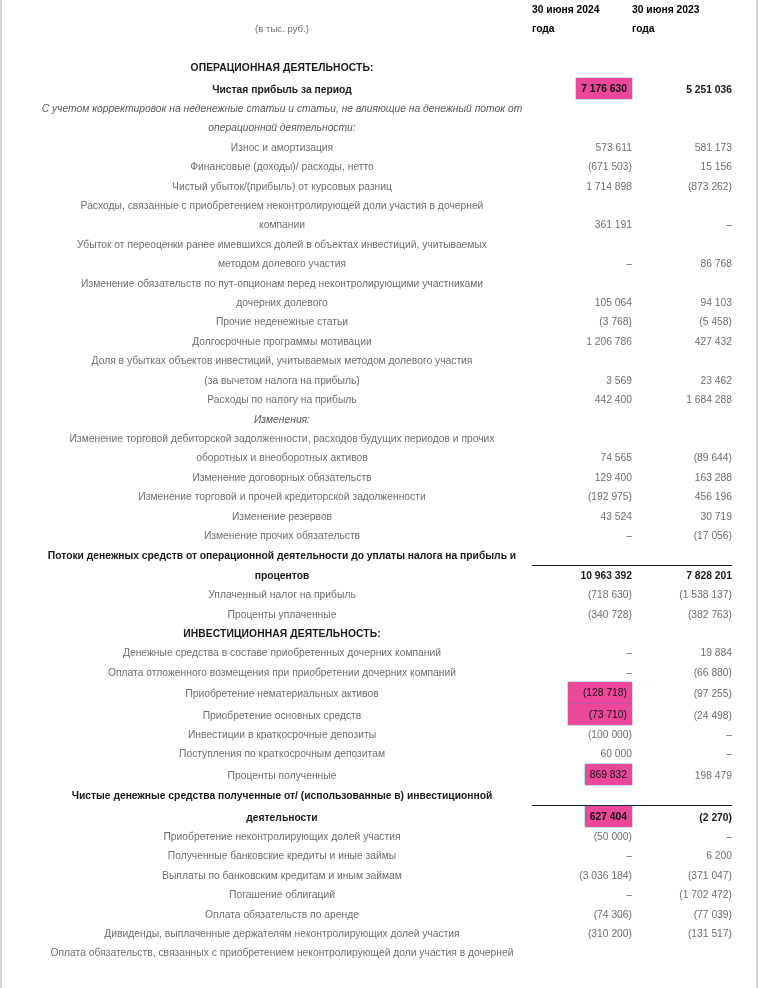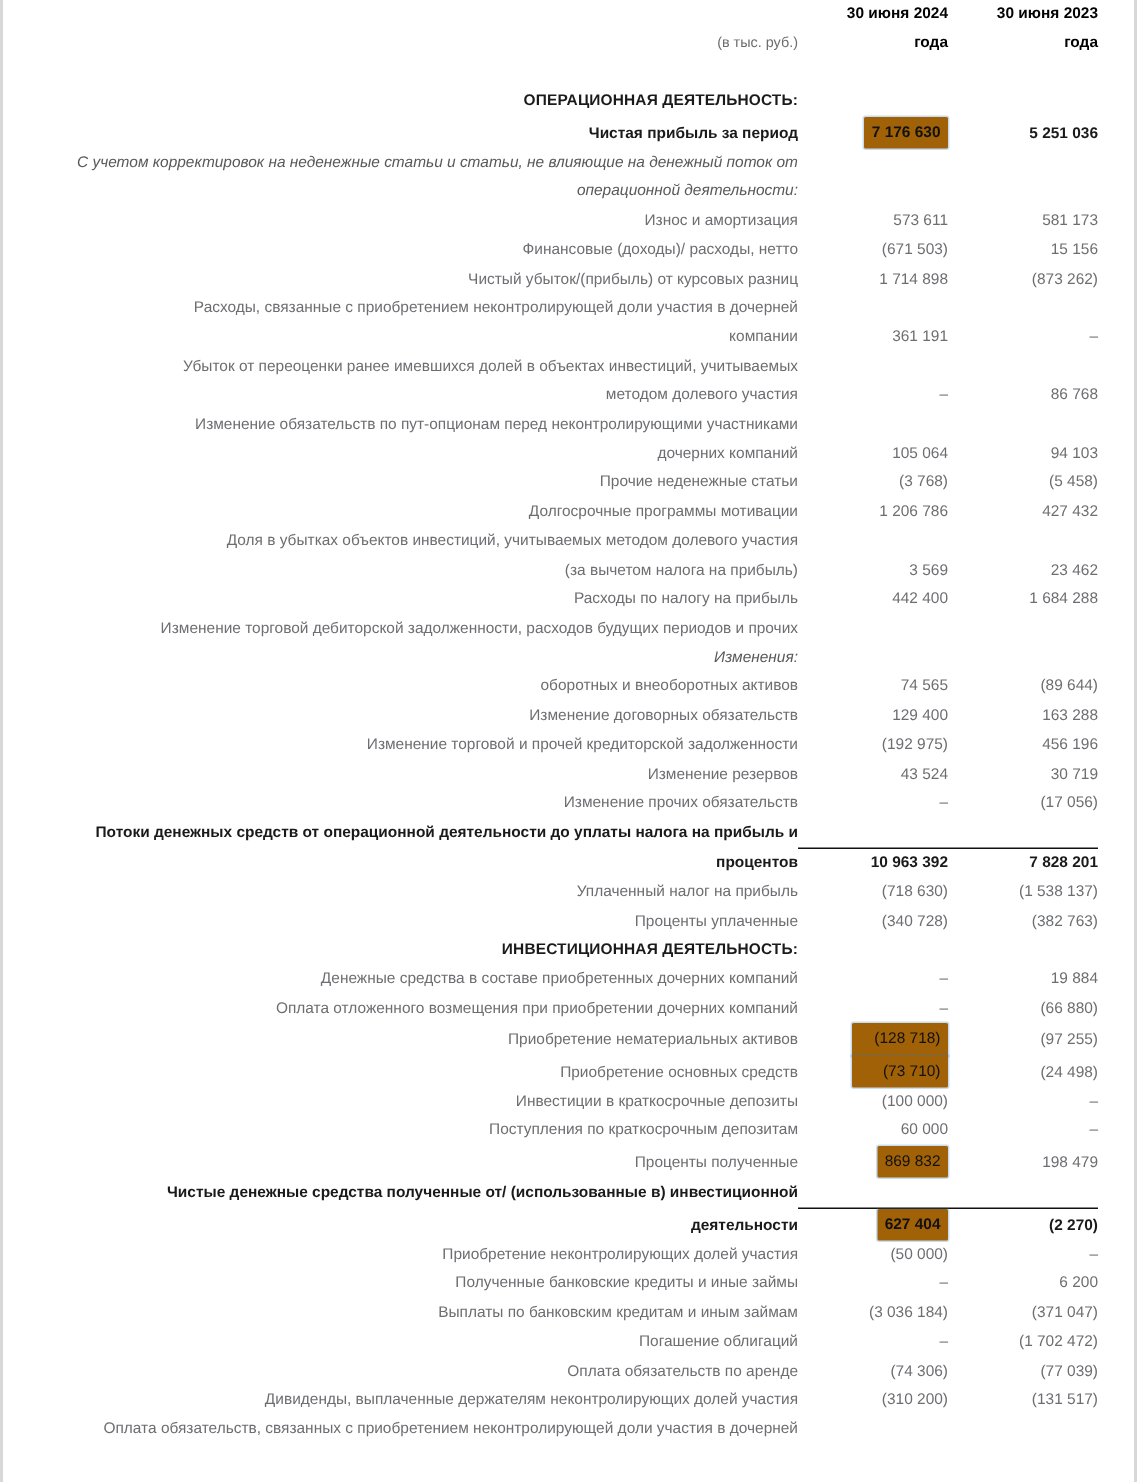--- a/index.html
+++ b/index.html
@@ -40,21 +40,21 @@
   table.cf col.c-num   { width: 100px; }
   table.cf td {
     padding: 0;
     vertical-align: bottom;
     line-height: 19.4px;
     height: 19.4px;
     white-space: nowrap;
     overflow: visible;
   }
   td.label {
-    text-align: right;
+    text-align: center;
     padding-left: 0;
   }
   td.num {
     text-align: right;
     padding-right: 2px;
     font-variant-numeric: tabular-nums;
   }
   
   .ind0 { padding-left: 0px; }
   .ind1 { padding-left: 20px; }
@@ -62,39 +62,39 @@
   .ind3 { padding-left: 44px; }
   
   .bold   { font-weight: bold; color: #1a1a1a; }
   .ital   { font-style: italic; margin-top: 21px; }
   .grey   { color: #6d6e71; }
   .caps   { font-weight: bold; color: #1a1a1a; letter-spacing: 0.1px; }
   
   .hdr-cell {
     font-weight: bold;
     color: #000000;
-    text-align: right;
+    text-align: left;
     font-size: 10.3px;
     line-height: 14px;
     vertical-align: top;
     padding-top: 2px;
   }
   .unit-note {
     font-size: 9.6px;
     color: #6d6e71;
   }
   
   .toprule { border-top: 1.4px solid #111111; }
   
   .hl {
     position: relative;
   }
   .hl > span.hlbox {
     display: inline-block;
-    background: #a16207;
+    background: #ec4899;
     color: #111111;
     padding: 1px 5px 1px 5px;
     border-radius: 1px;
     box-shadow: 0 0 0 1px rgba(40,120,200,0.25);
   }
   .hl.bold > span.hlbox { font-weight: bold; }
   .spacer td { height: 8px; line-height: 8px; }
 </style>
 </head>
 <body>
@@ -181,21 +181,21 @@
             <td class="label ind2 grey">методом долевого участия</td>
             <td class="num grey">–</td>
             <td class="num grey">86 768</td>
           </tr>
           <tr>
             <td class="label ind1 grey">Изменение обязательств по пут-опционам перед неконтролирующими участниками</td>
             <td class="num grey"></td>
             <td class="num grey"></td>
           </tr>
           <tr>
-            <td class="label ind2 grey">дочерних компаний</td>
+            <td class="label ind2 grey">дочерних долевого</td>
             <td class="num grey">105 064</td>
             <td class="num grey">94 103</td>
           </tr>
           <tr>
             <td class="label ind1 grey">Прочие неденежные статьи</td>
             <td class="num grey">(3 768)</td>
             <td class="num grey">(5 458)</td>
           </tr>
           <tr>
             <td class="label ind1 grey">Долгосрочные программы мотивации</td>
@@ -211,26 +211,26 @@
             <td class="label ind2 grey">(за вычетом налога на прибыль)</td>
             <td class="num grey">3 569</td>
             <td class="num grey">23 462</td>
           </tr>
           <tr>
             <td class="label ind1 grey">Расходы по налогу на прибыль</td>
             <td class="num grey">442 400</td>
             <td class="num grey">1 684 288</td>
           </tr>
           <tr>
+            <td class="label ind0 ital">Изменения:</td>
+            <td class="num grey"></td>
+            <td class="num grey"></td>
+          </tr>
+          <tr>
             <td class="label ind0 grey">Изменение торговой дебиторской задолженности, расходов будущих периодов и прочих</td>
-            <td class="num grey"></td>
-            <td class="num grey"></td>
-          </tr>
-          <tr>
-            <td class="label ind0 ital">Изменения:</td>
             <td class="num grey"></td>
             <td class="num grey"></td>
           </tr>
           <tr>
             <td class="label ind2 grey">оборотных и внеоборотных активов</td>
             <td class="num grey">74 565</td>
             <td class="num grey">(89 644)</td>
           </tr>
           <tr>
             <td class="label ind0 grey">Изменение договорных обязательств</td>

